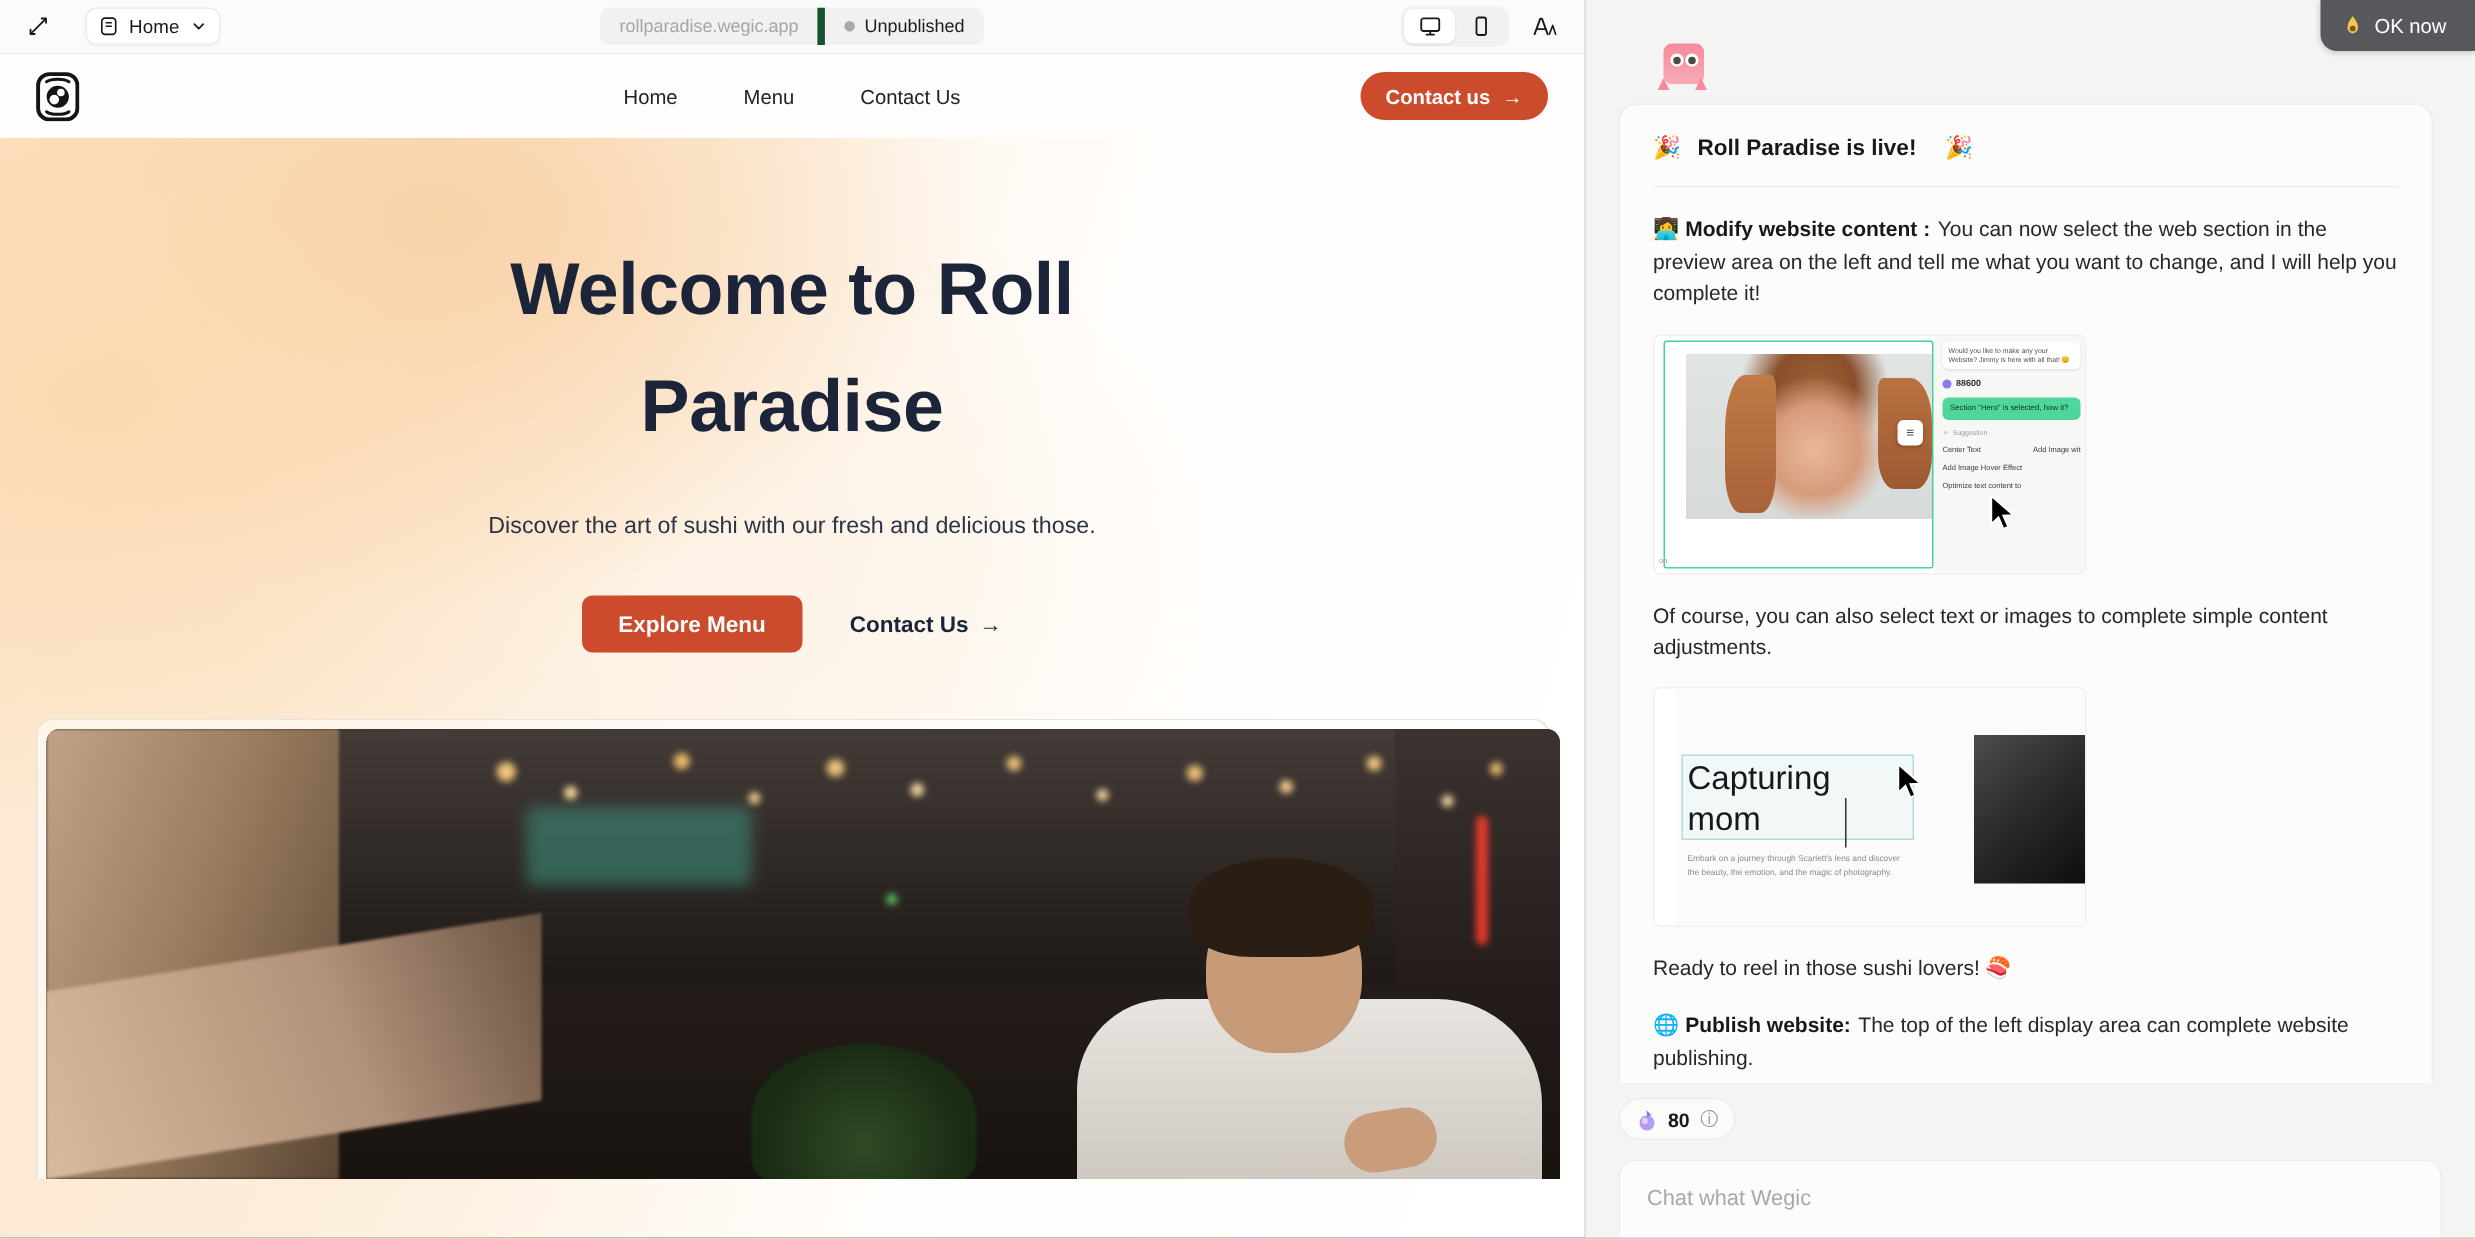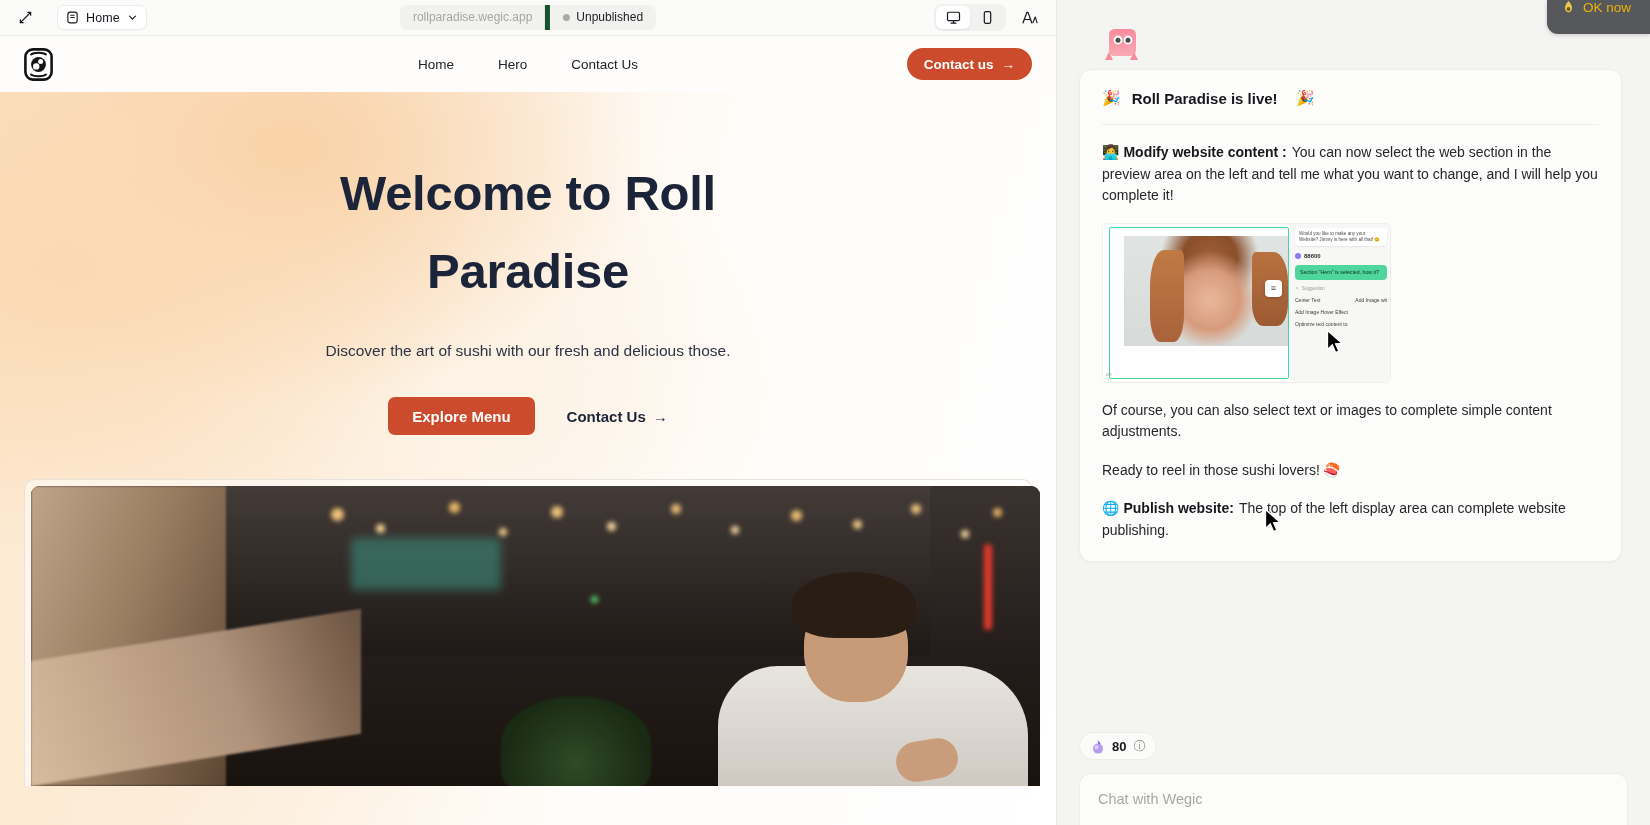--- a/index.html
+++ b/index.html
@@ -223,24 +223,24 @@
 
   
   .right-pane {
     width: 593px; height: 825px;
     background: #f4f4f2;
     position: relative;
     display: flex; flex-direction: column;
   }
   .ok-now {
     position: absolute; top: 0; right: 0;
-    background: #57585c; color: #eab308;
+    background: #57585c; color: #ffffff;
     border: none; border-bottom-left-radius: 11px;
     height: 34px; padding: 0 19px 0 15px;
-    display: flex; align-items: flex-start; gap: 8px;
+    display: flex; align-items: center; gap: 8px;
     font-size: 13.5px; cursor: pointer;
     box-shadow: 0 1px 4px rgba(0,0,0,.18);
   }
   .chat-scroll {
     flex: 1; overflow: hidden;
     padding: 28px 28px 0 22px;
     position: relative;
   }
   .mascot {
     position: absolute; left: 44px; top: 27px;
@@ -456,21 +456,21 @@
           <rect x="1.4" y="1.4" width="26.2" height="30.2" rx="7.5" fill="none" stroke="#121418" stroke-width="2.6"></rect>
           <path d="M7 6.5 C10 4.2 19 4.2 22 6.5" stroke="#121418" stroke-width="2" fill="none" stroke-linecap="round"></path>
           <path d="M7 26.5 C10 28.8 19 28.8 22 26.5" stroke="#121418" stroke-width="2" fill="none" stroke-linecap="round"></path>
           <circle cx="14.5" cy="16.5" r="7.4" fill="#121418"></circle>
           <circle cx="16.6" cy="13.6" r="2.5" fill="#ffffff"></circle>
           <circle cx="12.2" cy="18.4" r="3.2" fill="#ffffff"></circle>
         </svg>
       </div>
       <nav class="site-nav">
         <a>Home</a>
-        <a>Hero</a>
+        <a>Menu</a>
         <a>Contact Us</a>
       </nav>
       <button class="contact-btn">
         <span>Contact us</span>
         <span>→</span>
       </button>
     </div>
 
     <div class="hero">
       <h1>Welcome to Roll Paradise</h1>
@@ -591,20 +591,29 @@
             <div class="d1-opt">
               <span>Optimize text content to</span>
             </div>
           </div>
         </div>
 
         <p class="msg-p">
           <span>Of course, you can also select text or images to complete simple content adjustments.</span>
         </p>
 
+        <div class="demo2">
+          <div class="d2-page">
+            <div class="d2-textsel"></div>
+            <div class="d2-h">Capturing mom</div>
+            <div class="d2-caret"></div>
+            <div class="d2-body">Embark on a journey through Scarlett's lens and discover the beauty, the emotion, and the magic of photography.</div>
+            <div class="d2-dark"></div>
+          </div>
+        </div>
 
         <p class="msg-p">Ready to reel in those sushi lovers! 🍣</p>
 
         <p class="msg-p">
           <span class="emo">🌐</span><b>Publish website:</b><span class="gap-after-b"></span><span>The top of the left display area can complete website publishing.</span>
         </p>
       </div>
     </div>
 
     <div class="token-row">
@@ -613,21 +622,21 @@
           <ellipse cx="7" cy="9.6" rx="5" ry="5" fill="#b49cf0"></ellipse>
           <ellipse cx="5.6" cy="8.3" rx="2" ry="2.2" fill="#dccff8"></ellipse>
           <path d="M6.6 1.2 L9.9 4.3 L7.2 5.6 Z" fill="#8c6ede"></path>
         </svg>
         <span>80</span>
         <span class="info">ⓘ</span>
       </div>
     </div>
 
     <div class="chat-input">
-      <span>Chat with Wegic</span>
+      <span>Chat what Wegic</span>
     </div>
   </div>
 
   <svg class="cursor-svg" style="left:1326px; top:329px;" width="19" height="26" viewBox="0 0 19 26">
     <path d="M1.5 1.5 L1.5 20.5 L6.3 15.9 L9.6 23.6 L12.9 22.2 L9.6 14.8 L16.2 14.4 Z" fill="#000" stroke="#fff" stroke-width="1.3"></path>
   </svg>
   <svg class="cursor-svg" style="left:1264px; top:508px;" width="19" height="26" viewBox="0 0 19 26">
     <path d="M1.5 1.5 L1.5 20.5 L6.3 15.9 L9.6 23.6 L12.9 22.2 L9.6 14.8 L16.2 14.4 Z" fill="#000" stroke="#fff" stroke-width="1.3"></path>
   </svg>
 

